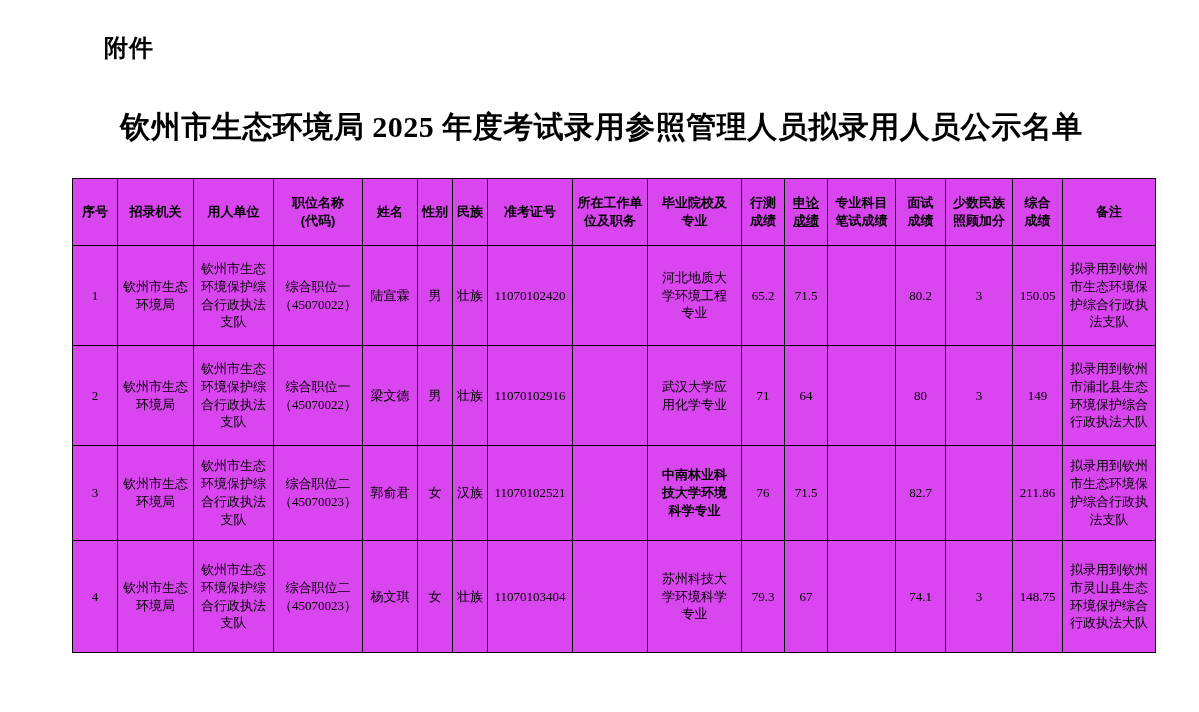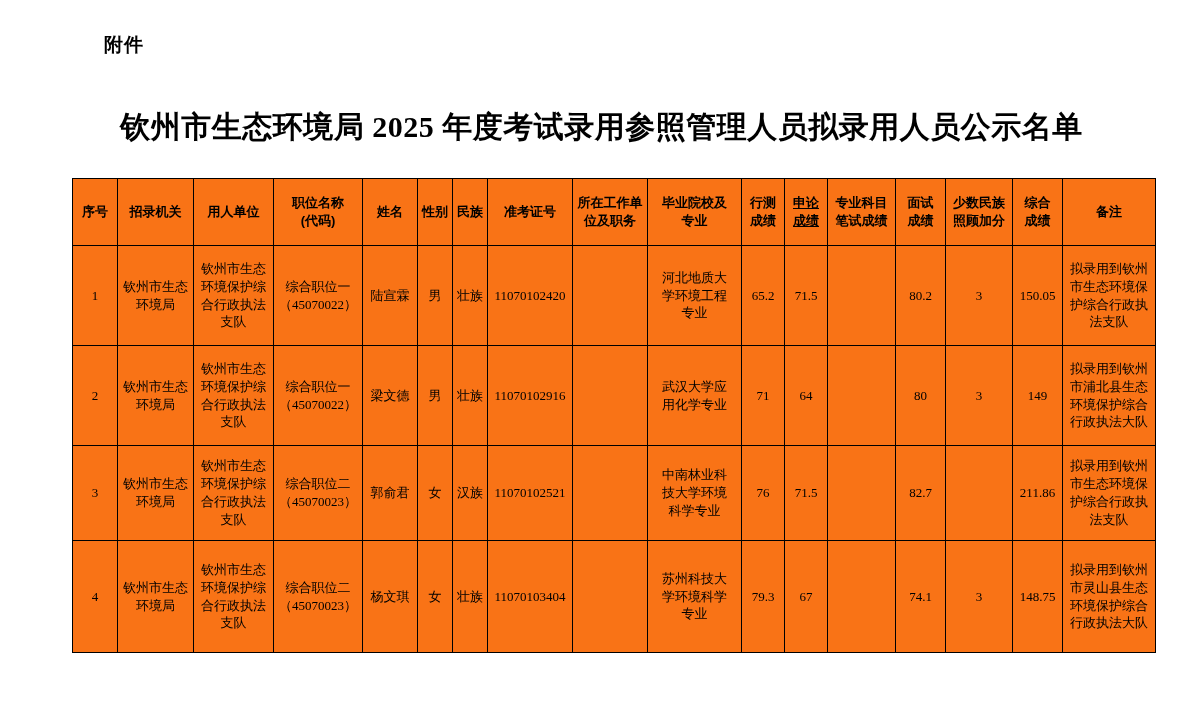--- a/index.html
+++ b/index.html
@@ -9,41 +9,41 @@
     color: #000000;
     overflow: hidden;
     font-family: "Liberation Serif", "DejaVu Serif", serif;
     position: relative;
   }
   .attachment-label {
     position: absolute;
     left: 104px; top: 32px;
     font-family: Liberation Mono, monospace;
     font-weight: 700;
-    font-size: 19px;
+    font-size: 24px;
     letter-spacing: 1px;
   }
   .doc-title {
     position: absolute;
     left: 60px; top: 107px;
     width: 1083px;
     text-align: center;
     font-family: "Liberation Serif", "DejaVu Serif", serif;
     font-weight: 700;
     font-size: 30px;
     letter-spacing: 0.5px;
     white-space: nowrap;
   }
   table.roster {
     position: absolute;
     left: 72px; top: 178px;
     width: 1083px;
     border-collapse: collapse;
     table-layout: fixed;
-    background: #f97316;
+    background: #d946ef;
   }
   table.roster th, table.roster td {
     border: 1px solid #000000;
     text-align: center;
     vertical-align: middle;
     line-height: 1.38;
     overflow: hidden;
   }
   table.roster th {
     font-family: "Liberation Sans", "DejaVu Sans", sans-serif;
@@ -150,21 +150,21 @@
       <tr style="height: 95px;">
         <td>3</td>
         <td>钦州市生态环境局</td>
         <td>钦州市生态环境保护综合行政执法支队</td>
         <td>综合职位二（45070023）</td>
         <td>郭俞君</td>
         <td>女</td>
         <td>汉族</td>
         <td>11070102521</td>
         <td></td>
-        <td style="padding: 2px 12px;">中南林业科技大学环境科学专业</td>
+        <td style="padding: 2px 12px; font-weight: bold;">中南林业科技大学环境科学专业</td>
         <td>76</td>
         <td>71.5</td>
         <td></td>
         <td>82.7</td>
         <td></td>
         <td>211.86</td>
         <td>拟录用到钦州市生态环境保护综合行政执法支队</td>
       </tr>
       <tr style="height: 112px;">
         <td>4</td>

